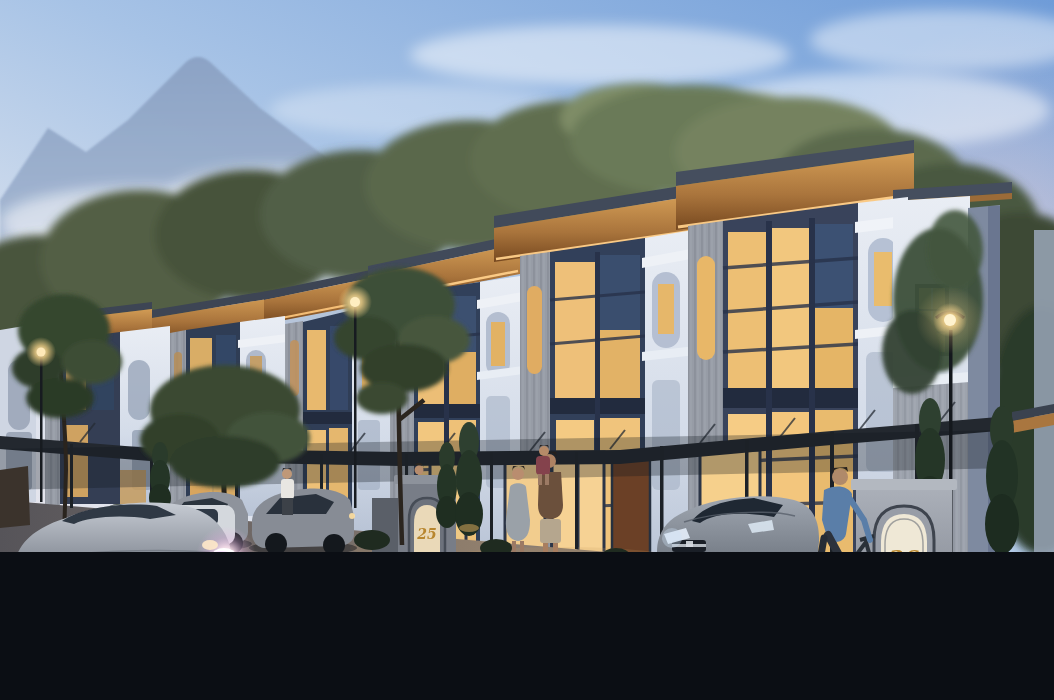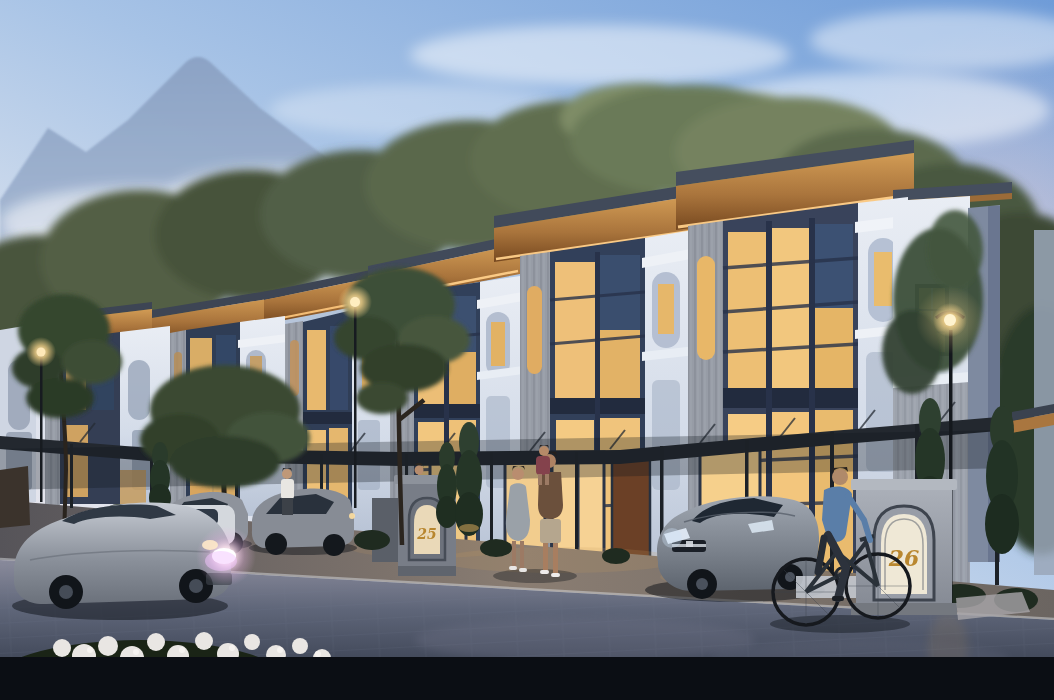--- a/index.html
+++ b/index.html
@@ -1,16 +1,16 @@
 <!DOCTYPE html>
 <html><head>
 <meta charset="utf-8">
 <style>
   html,body{margin:0;padding:0;background:#0b0e14;}
-  .stage{width:1054px;height:657px;position:relative;overflow:hidden;font-family:"DejaVu Sans",sans-serif;}
+  .stage{width:1054px;height:552px;position:relative;overflow:hidden;font-family:"DejaVu Sans",sans-serif;}
   svg{display:block;}
   .house-num{font-family:"DejaVu Serif",serif;font-style:italic;font-weight:bold;}
 </style>
 </head>
 <body>
 
 <div class="stage">
 <svg width="1054" height="700" viewBox="0 0 1054 700">
   <defs>
     <linearGradient id="skyG" x1="1" y1="0" x2="0.25" y2="1">

